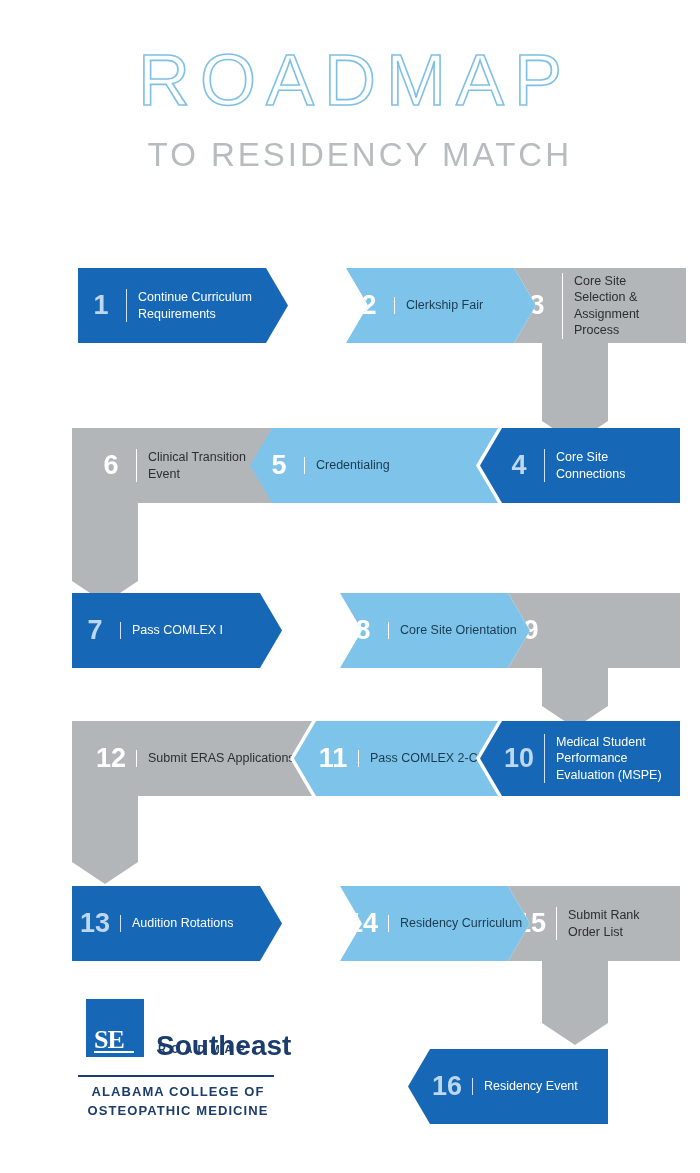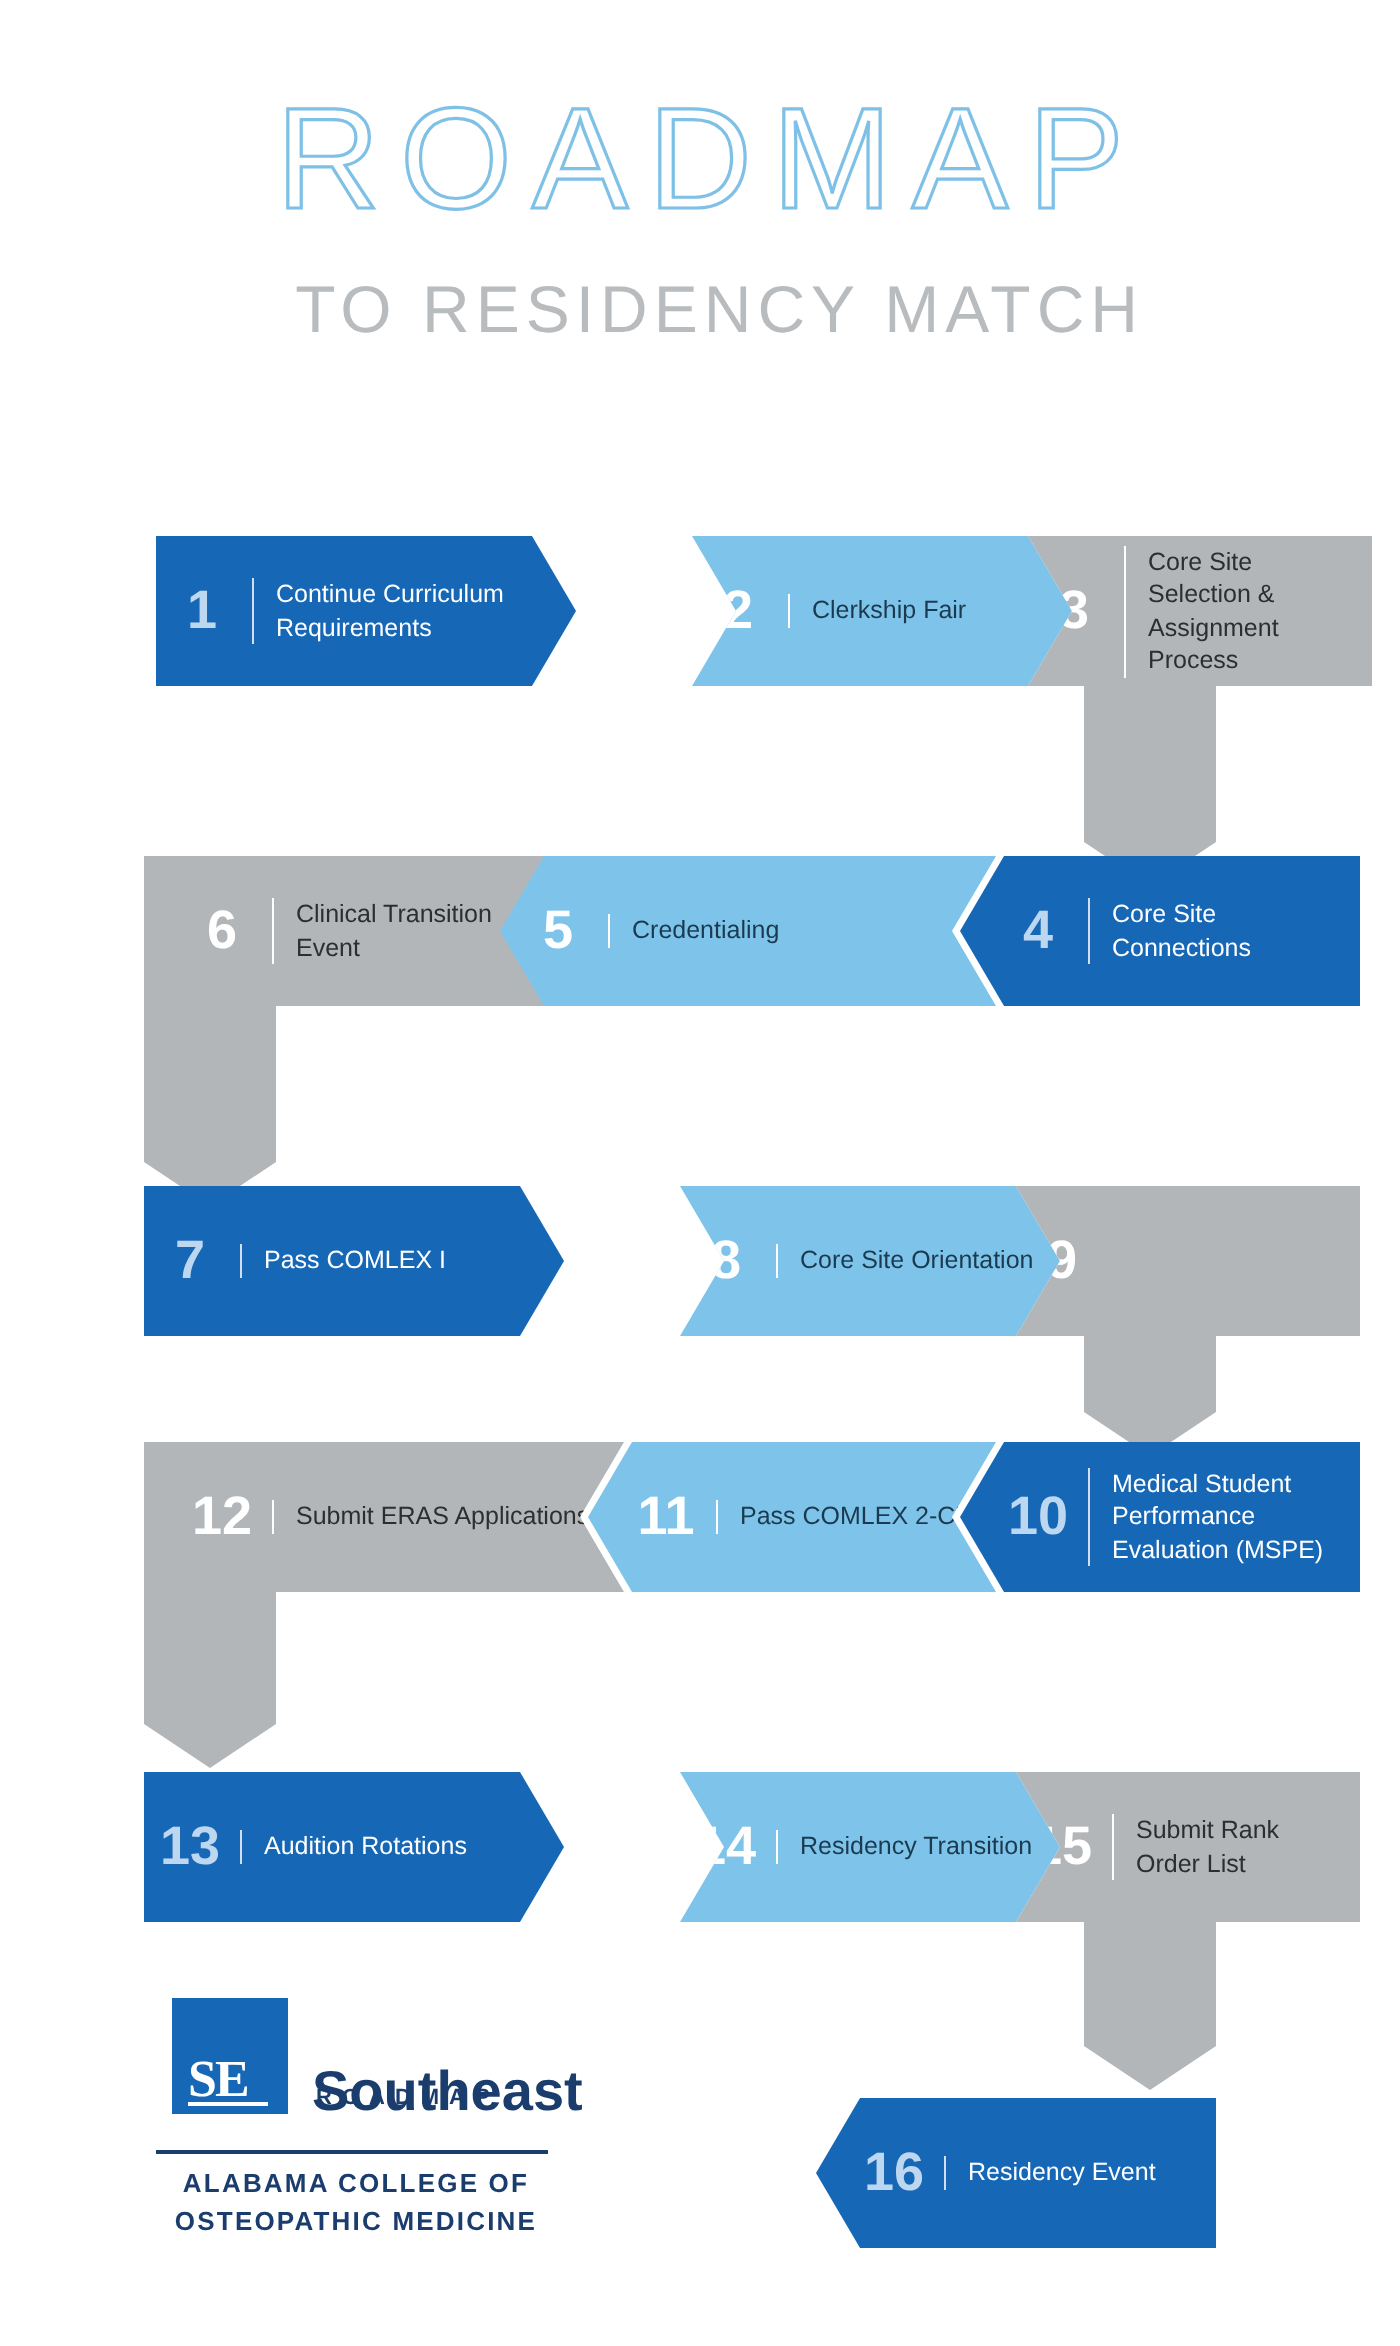--- a/index.html
+++ b/index.html
@@ -276,21 +276,21 @@
   <div class="vtip" style="left:0; top:66px; border-top:22px solid #b3b6b8;"></div>
 </div>
 
 <div class="row" style="left:72px; top:886px; width:536px;">
   <div class="chev dark point-right flat-left" style="left:0px; width:210px;">
     <div class="num">13</div>
     <div class="lbl">Audition Rotations</div>
   </div>
   <div class="chev light point-right" style="left:268px; width:190px;">
     <div class="num">14</div>
-    <div class="lbl">Residency Transition</div>
+    <div class="lbl">Residency Curriculum</div>
   </div>
   <div class="chev grey point-right flat-left" style="left:436px; width:172px; clip-path:polygon(0 0,100% 0,100% 100%,0 100%,22px 50%);">
     <div class="num">15</div>
     <div class="lbl">Submit Rank Order List</div>
   </div>
 </div>
 
 <div class="connector" style="left:542px; top:961px; width:66px; height:110px;">
   <div class="vbar" style="left:0; top:0; width:66px; height:62px; background:#b3b6b8;"></div>
   <div class="vtip" style="left:0; top:62px; border-top:22px solid #b3b6b8;"></div>

